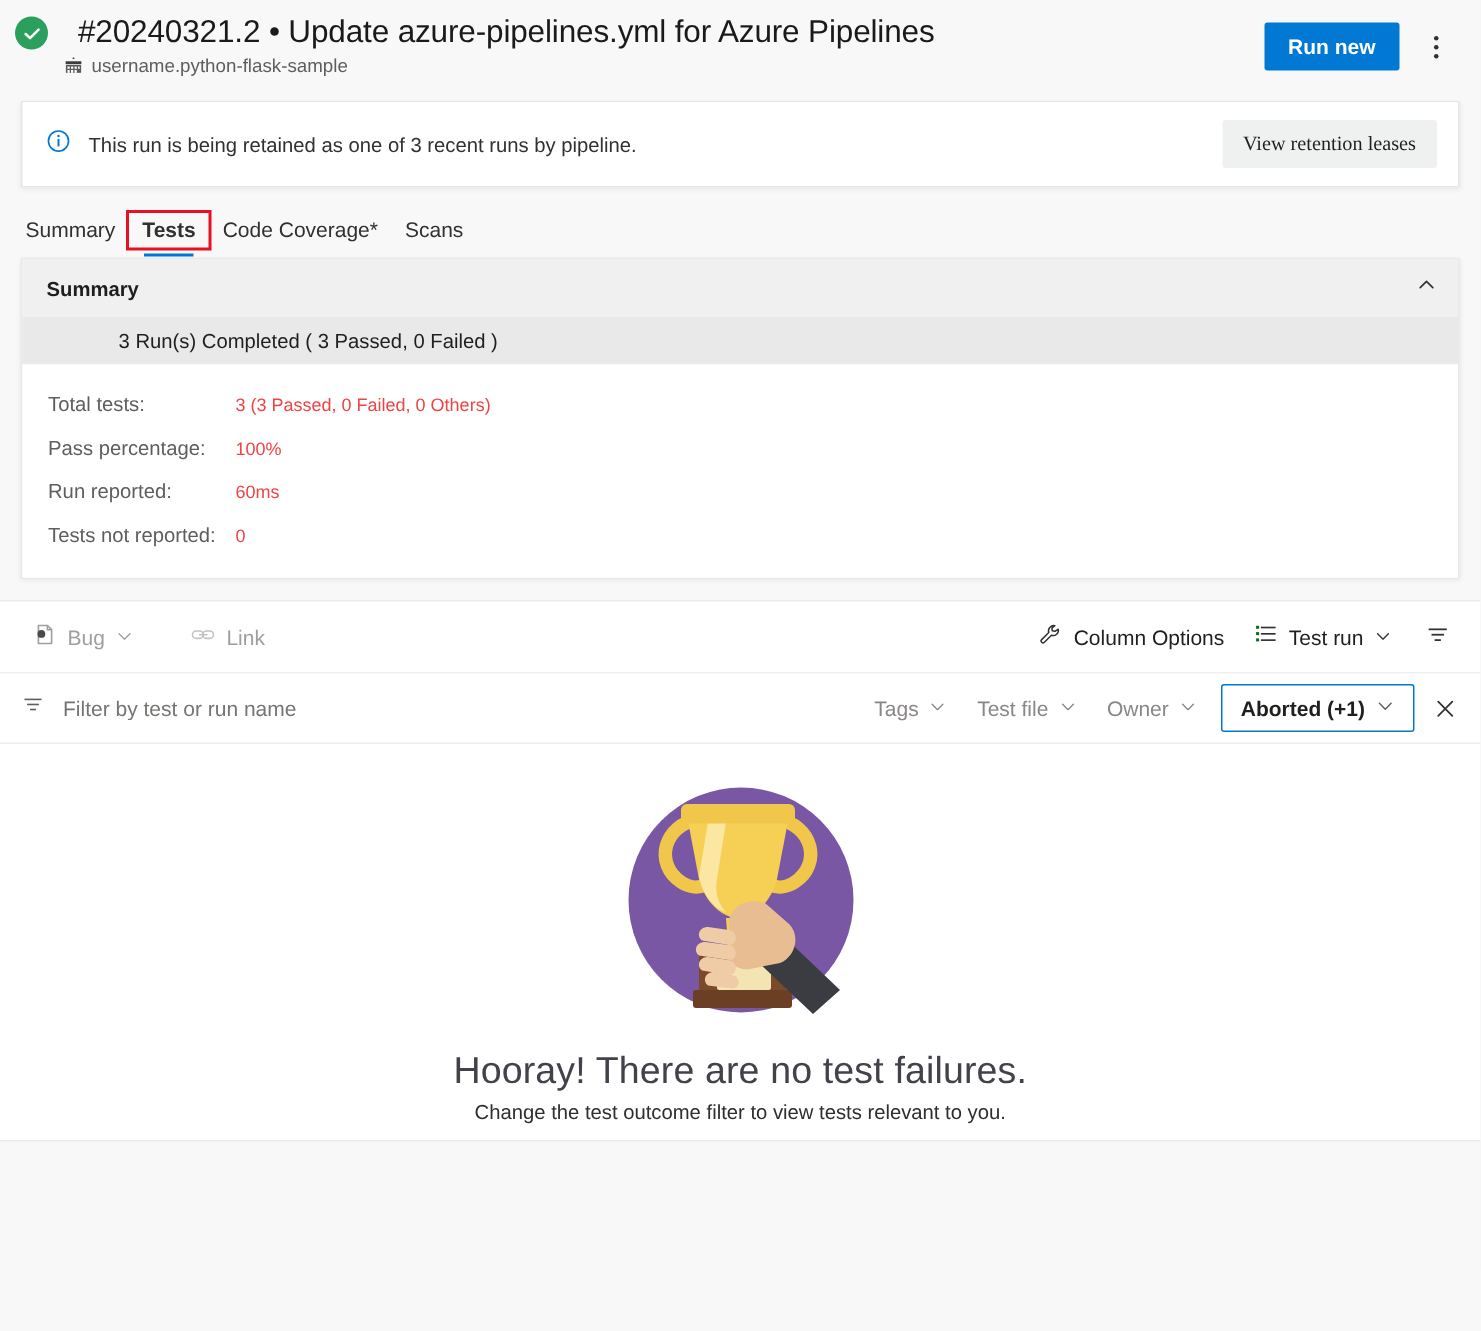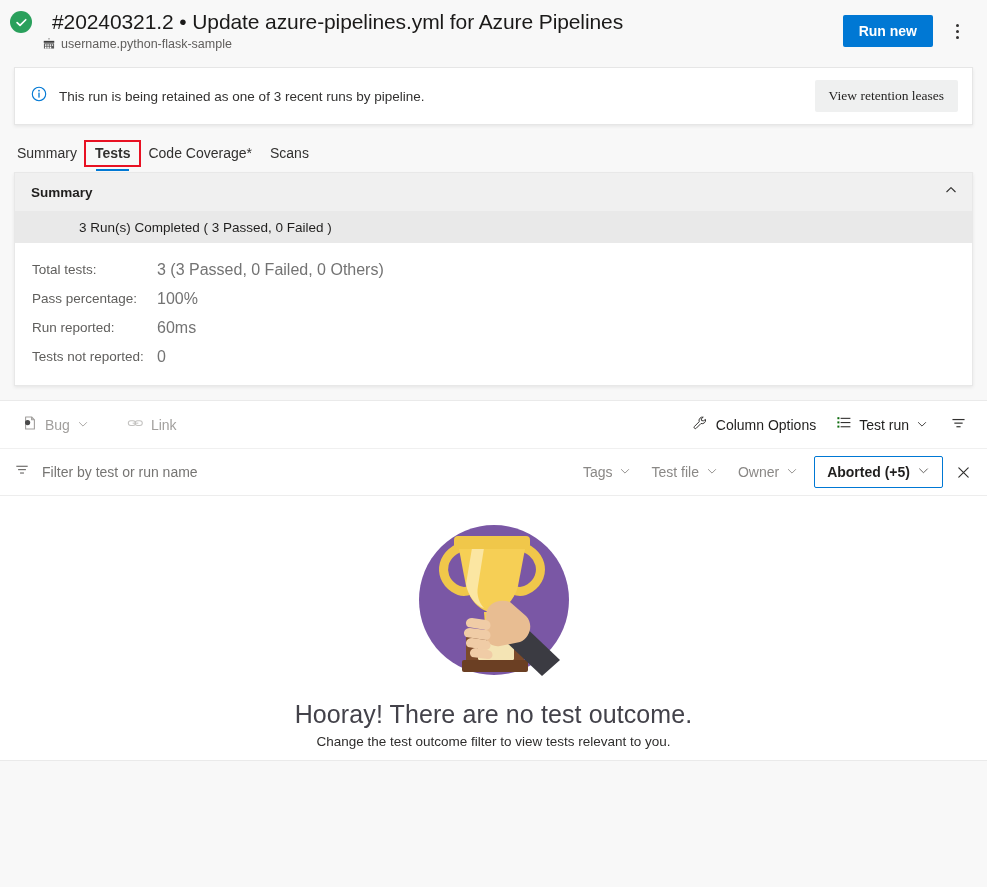--- a/index.html
+++ b/index.html
@@ -121,21 +121,21 @@
   .summary-runrow {
     background: #e9e9e9;
     height: 32px;
     display: flex; align-items: center;
     padding: 0 16px 0 64px;
     font-size: 13.5px; color: #201f1e;
   }
   .summary-stats { padding: 12px 0 14px 0; background: #ffffff; }
   .stat-row { display: flex; align-items: center; height: 29px; padding-left: 17px; }
   .stat-label { width: 125px; font-size: 13.5px; color: #5f5e5c; }
-  .stat-value { font-size: 16px; color: #737373; }
+  .stat-value { font-size: 12px; color: #ef4444; }
 
   
   .results {
     margin: 14px 0 0 0;
     background: #ffffff;
     border-top: 1px solid #eaeaea;
     border-bottom: 1px solid #eaeaea;
     height: 361px;
     position: relative;
   }
@@ -402,21 +402,21 @@
       <div class="pill">
         <span>Owner</span>
         <span class="caret">
           <svg width="12" height="12" viewBox="0 0 16 16">
             <path d="M3.2 6 L8 10.8 L12.8 6" fill="none" stroke="#8a8886" stroke-width="1.2" stroke-linecap="round" stroke-linejoin="round"></path>
           </svg>
         </span>
       </div>
 
       <div class="pill active">
-        <span>Aborted (+5)</span>
+        <span>Aborted (+1)</span>
         <span class="caret">
           <svg width="13" height="13" viewBox="0 0 16 16">
             <path d="M3.2 6 L8 10.8 L12.8 6" fill="none" stroke="#605e5c" stroke-width="1.2" stroke-linecap="round" stroke-linejoin="round"></path>
           </svg>
         </span>
       </div>
 
       <div class="close-x">
         <svg width="15" height="15" viewBox="0 0 16 16">
           <path d="M3 3 L13 13 M13 3 L3 13" fill="none" stroke="#323130" stroke-width="1.25" stroke-linecap="round"></path>
@@ -448,18 +448,18 @@
           <path d="M104 100 L146 140 L128 156 L90 120 Z" fill="#3b3b42"></path>
 
           <path d="M72 96 C72 84 84 78 96 82 L112 96 C120 104 116 118 106 122 L86 126 C74 128 68 116 72 108 Z" fill="#e8bd92"></path>
 
           <path d="M58 98 C52 98 50 104 54 107 L72 110 C78 110 78 101 72 100 Z" fill="#f0cca6"></path>
           <path d="M56 108 C50 108 48 114 52 117 L72 120 C78 120 78 111 72 110 Z" fill="#f0cca6"></path>
           <path d="M58 118 C52 118 50 124 54 127 L72 130 C78 130 78 121 72 120 Z" fill="#f0cca6"></path>
           <path d="M62 128 C56 128 54 134 58 137 L74 139 C80 139 80 131 74 130 Z" fill="#f0cca6"></path>
         </svg>
       </div>
-      <div class="empty-title">Hooray! There are no test outcome.</div>
+      <div class="empty-title">Hooray! There are no test failures.</div>
       <div class="empty-sub">Change the test outcome filter to view tests relevant to you.</div>
     </div>
   </div>
 
 </div>
 
 </body></html>

